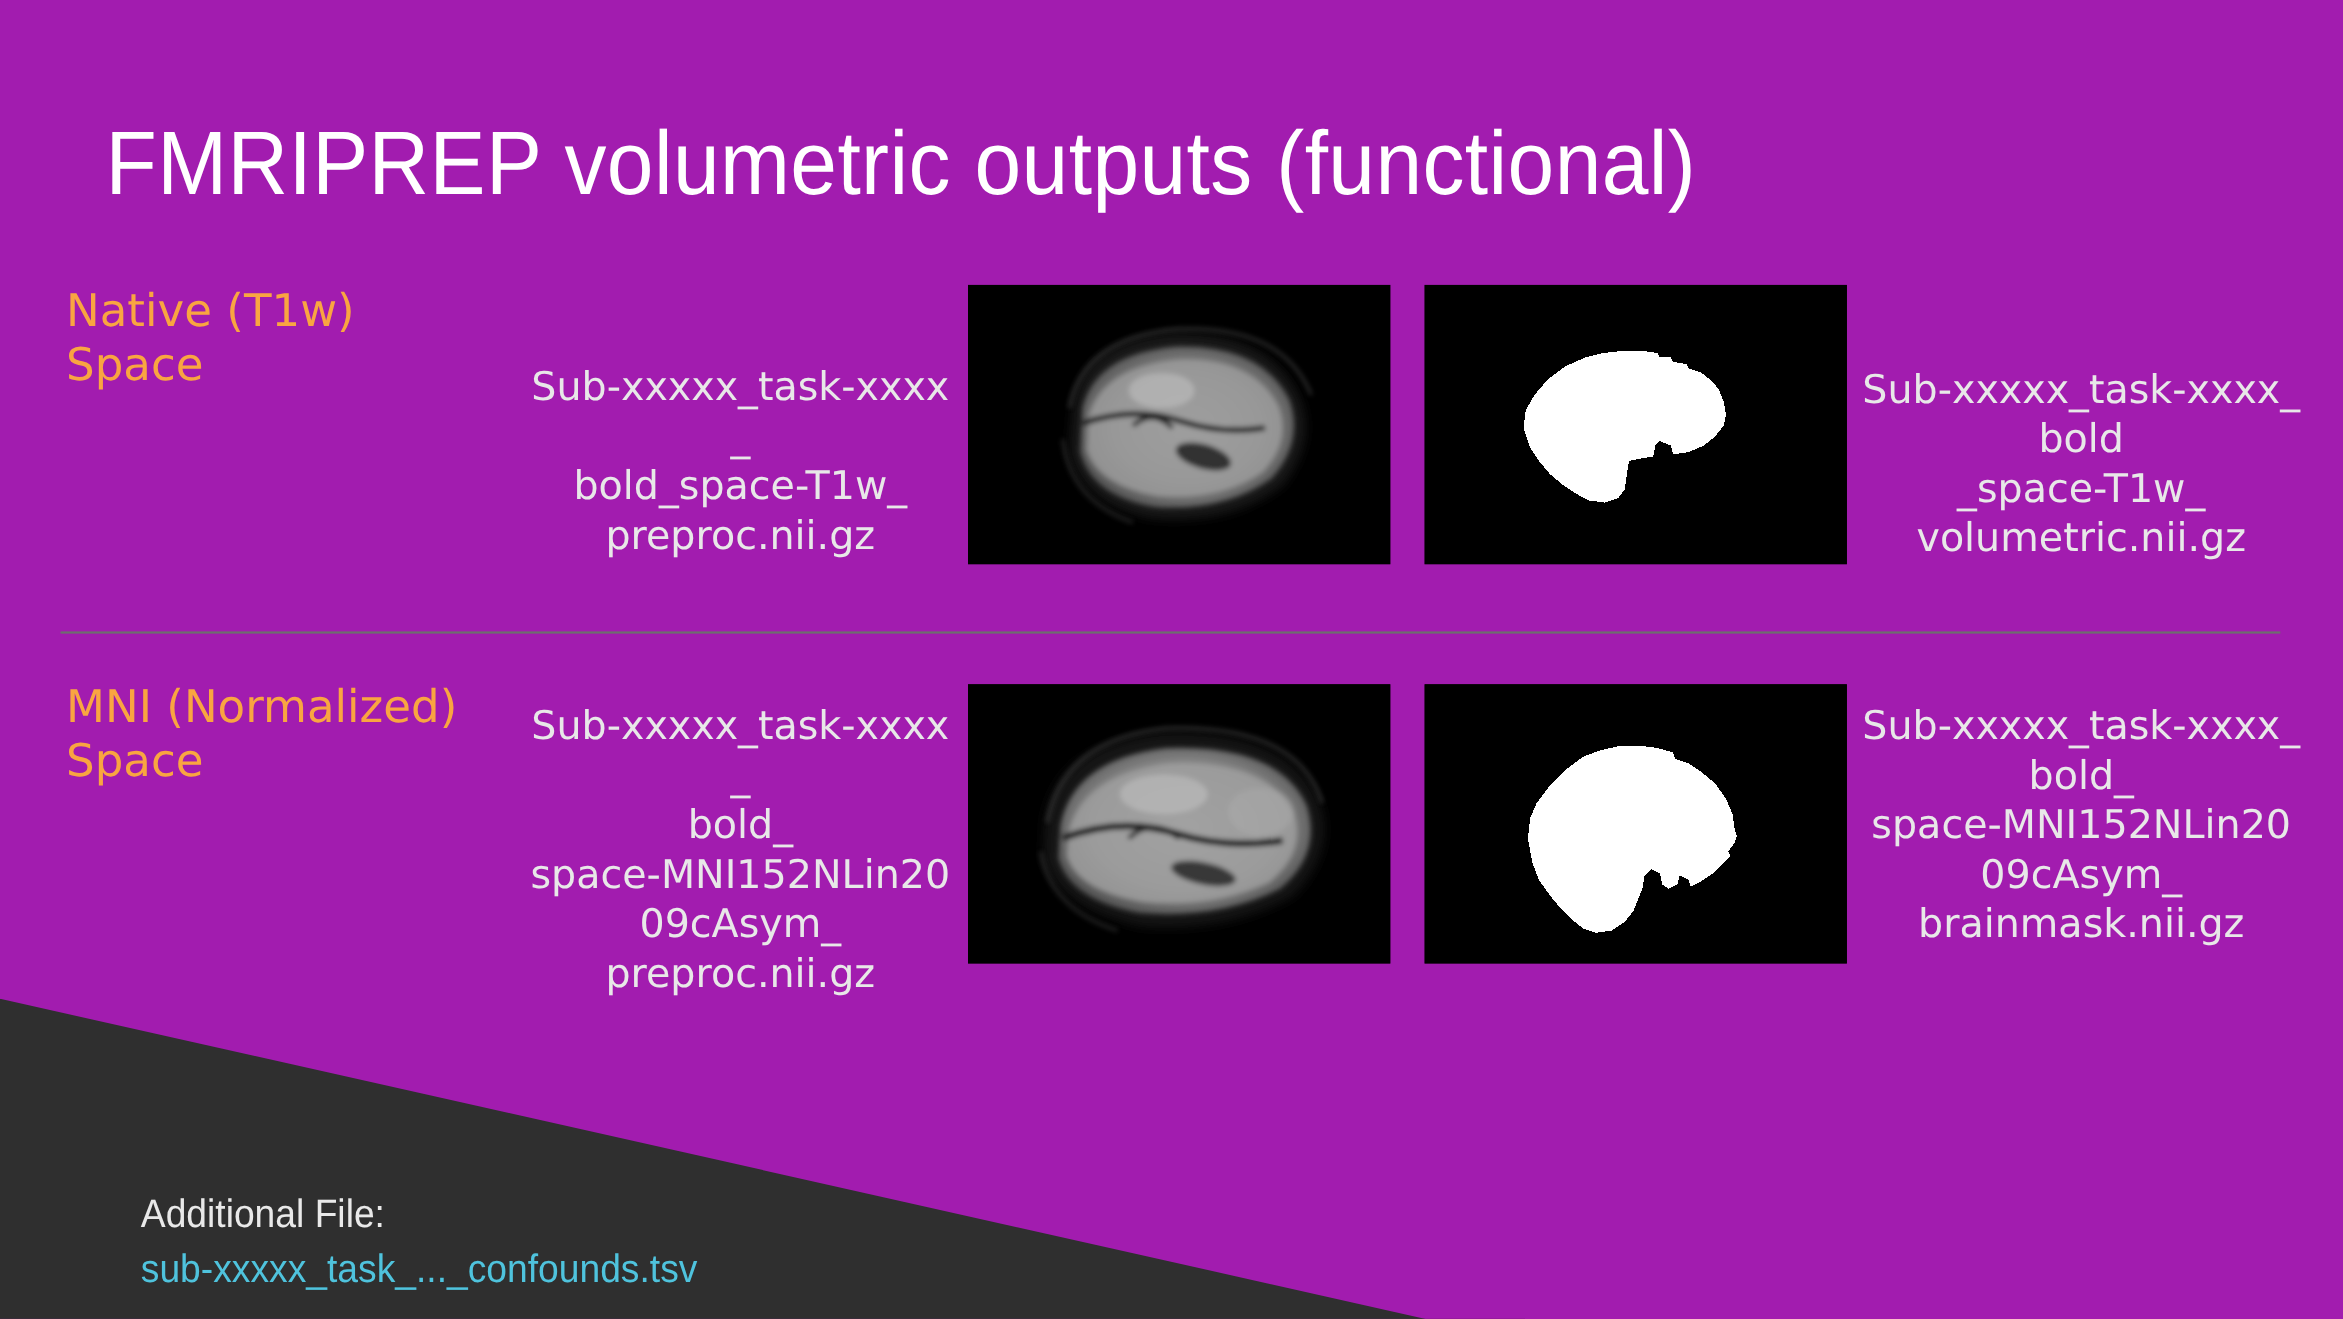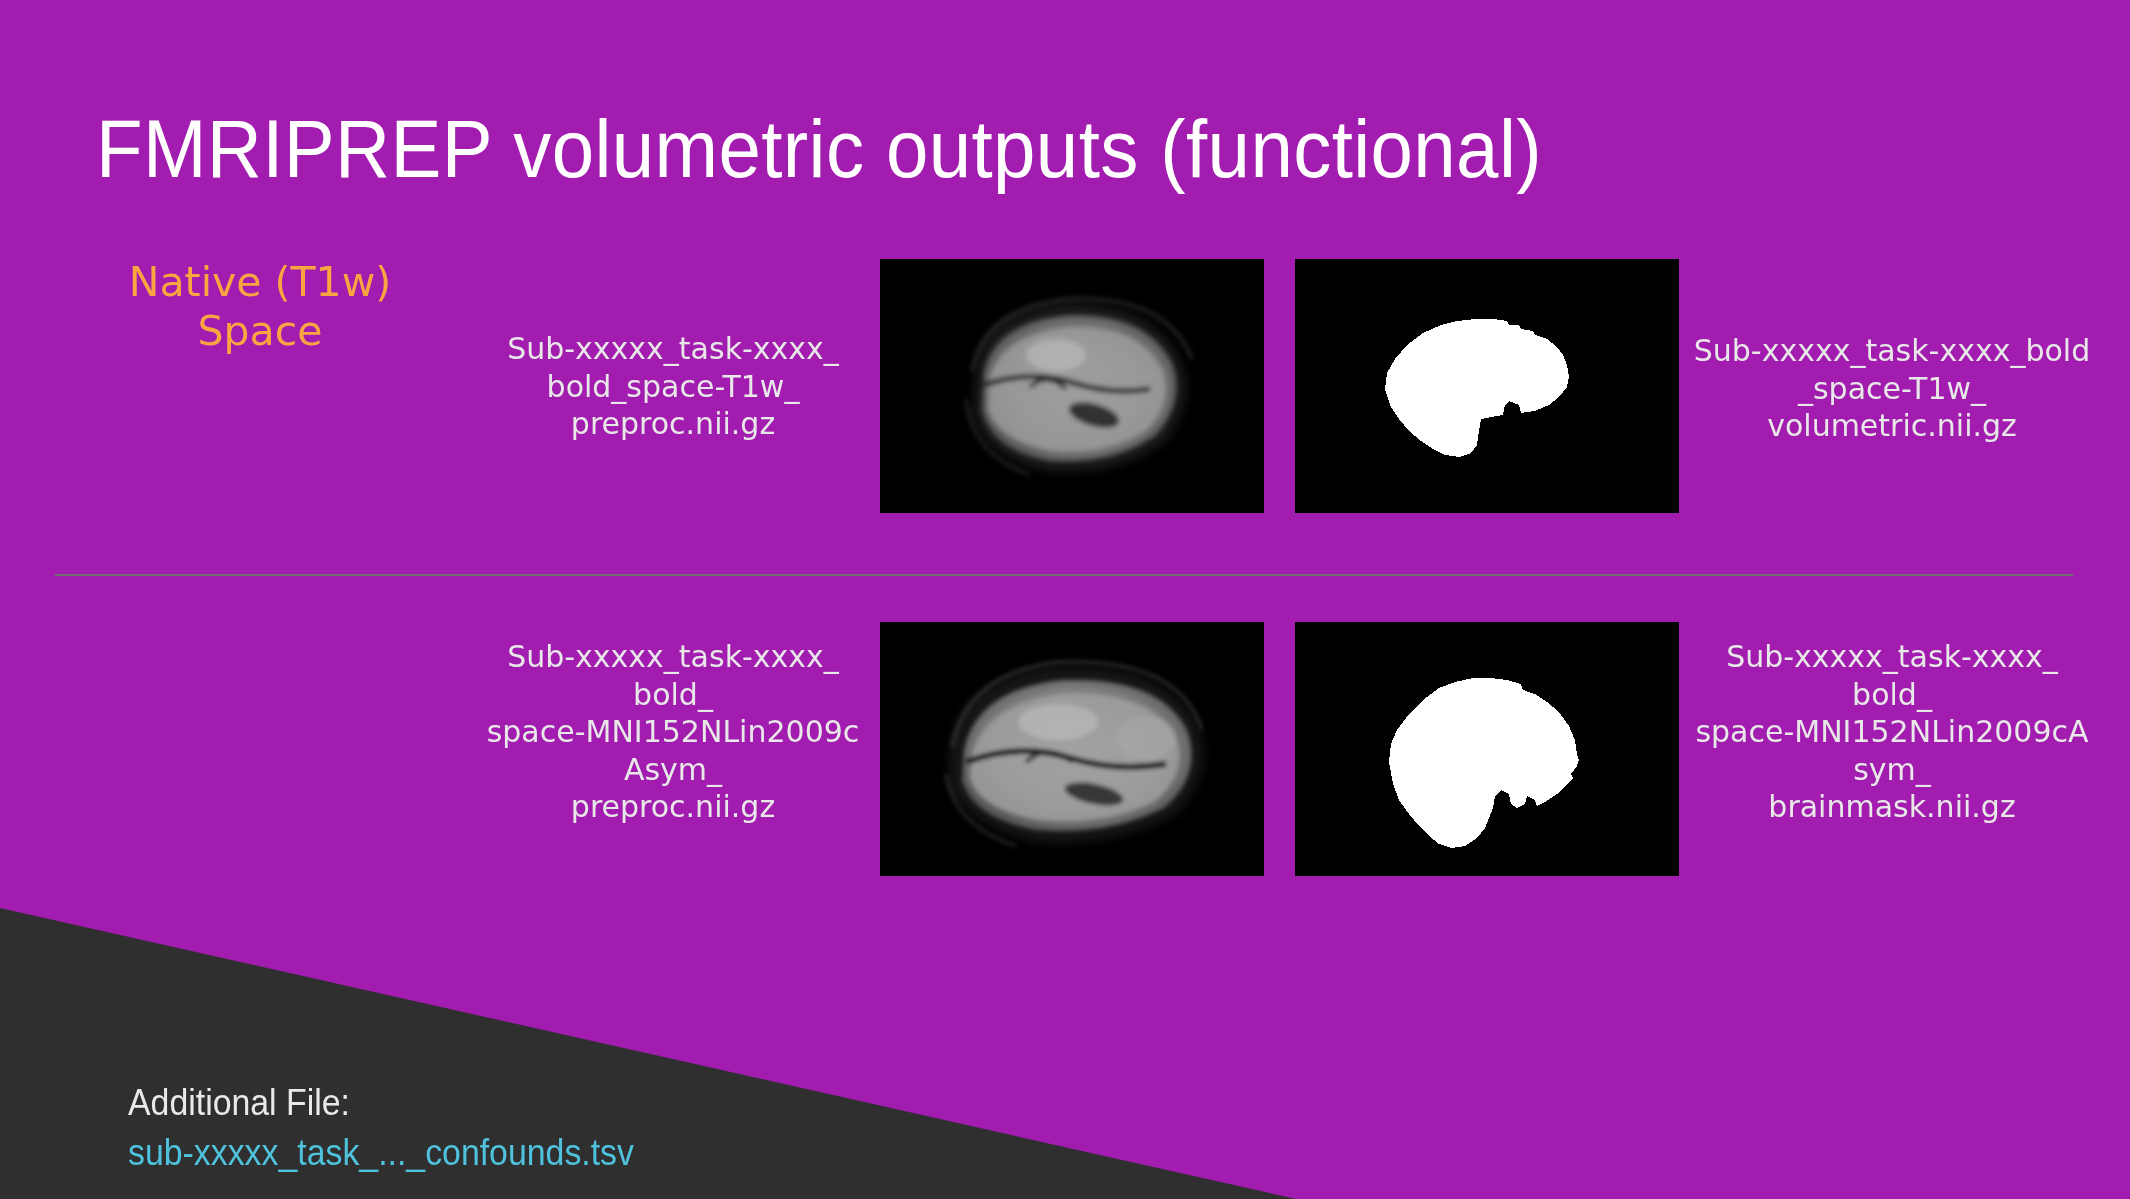--- a/index.html
+++ b/index.html
@@ -67,34 +67,33 @@
     left: 0;
     width: 2130px;
   }
   .row-native { top: 240px; height: 300px; }
   .row-mni    { top: 600px; height: 300px; }
 
   .space-label {
     position: absolute;
     left: 60px;
     width: 400px;
-    text-align: center;
     color: #f9a541;
     font-family: "DejaVu Sans", sans-serif;
     font-size: 41px;
     line-height: 1.2;
   }
   .row-native .space-label { top: 18px; }
   .row-mni    .space-label { top: 18px; }
 
   .fname {
     position: absolute;
     color: #e8e8e8;
     font-family: "DejaVu Sans", sans-serif;
-    font-size: 30px;
+    font-size: 36px;
     line-height: 1.25;
     text-align: center;
     white-space: pre-line;
     word-break: break-all;
   }
 
   .fname-left  { left: 478px; width: 390px; }
   .fname-right { left: 1690px; width: 404px; }
 
   .row-native .fname-left  { top: 90px; }
@@ -201,20 +200,23 @@
       </svg>
     </div>
 
     <div class="fname fname-right">Sub-xxxxx_task-xxxx_bold
 _space-T1w_
 volumetric.nii.gz</div>
   </div>
 
   <div class="row row-mni">
 
+    <div class="space-label">MNI
+(Normalized)
+Space</div>
 
     <div class="fname fname-left">Sub-xxxxx_task-xxxx_
 bold_
 space-MNI152NLin2009cAsym_
 preproc.nii.gz</div>
 
     <div class="panel panel-bold">
       <svg viewBox="0 0 384 254" preserveAspectRatio="none">
         <defs>
           <radialGradient id="bg2" cx="50%" cy="48%" r="62%">

